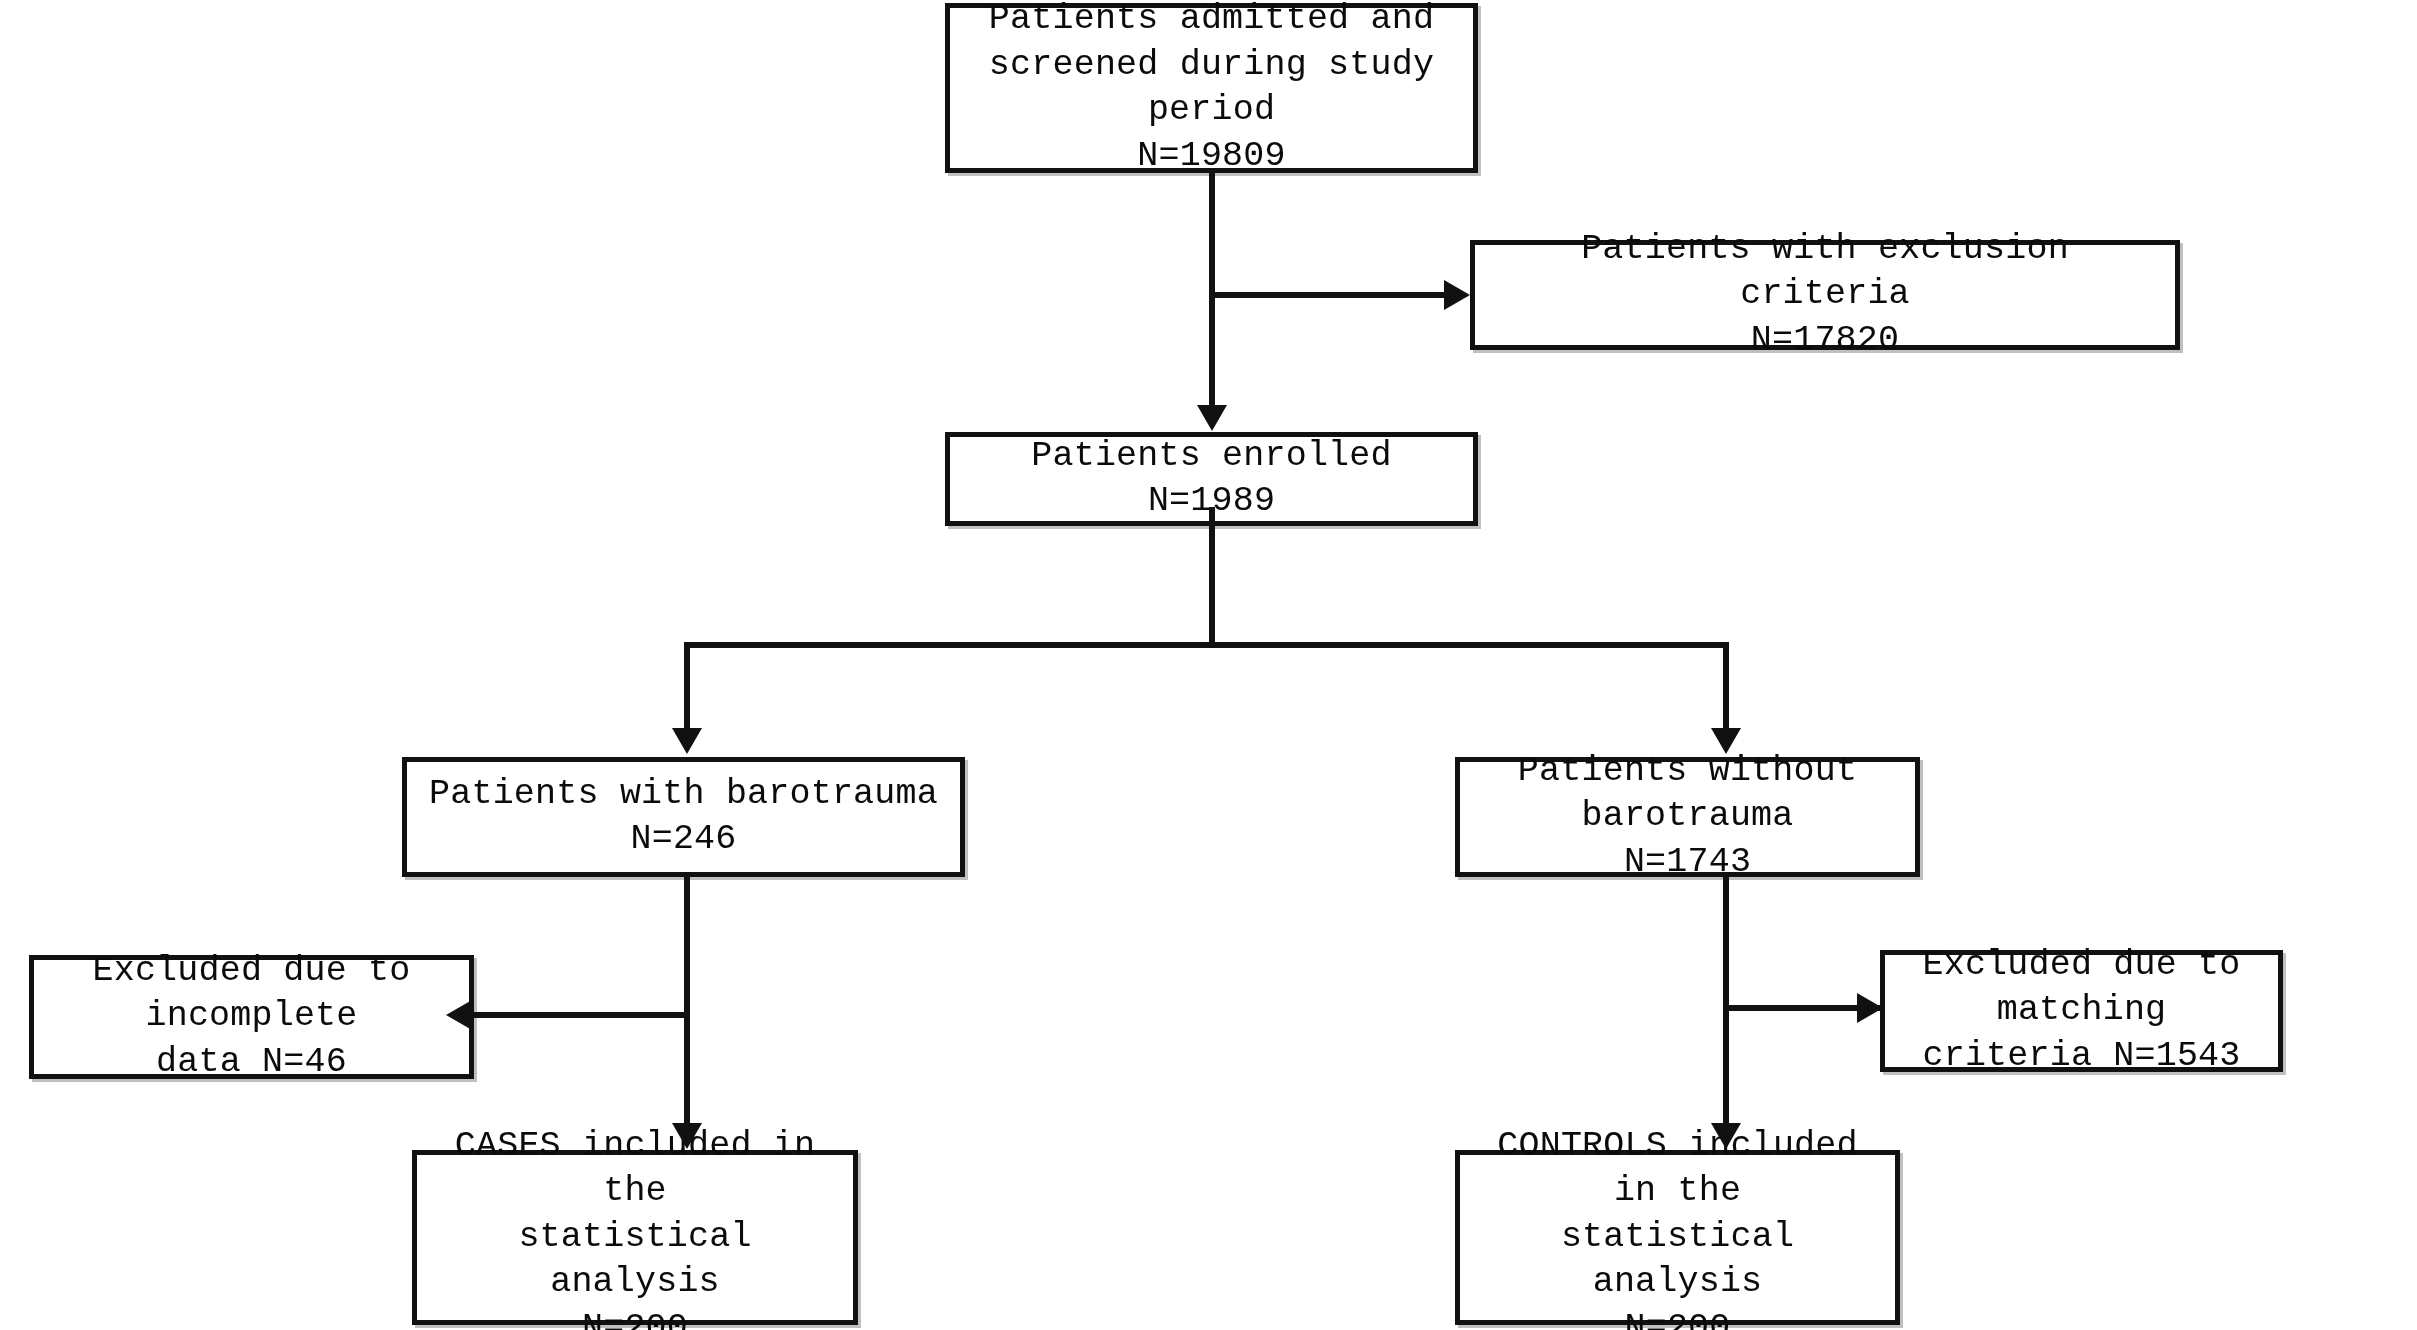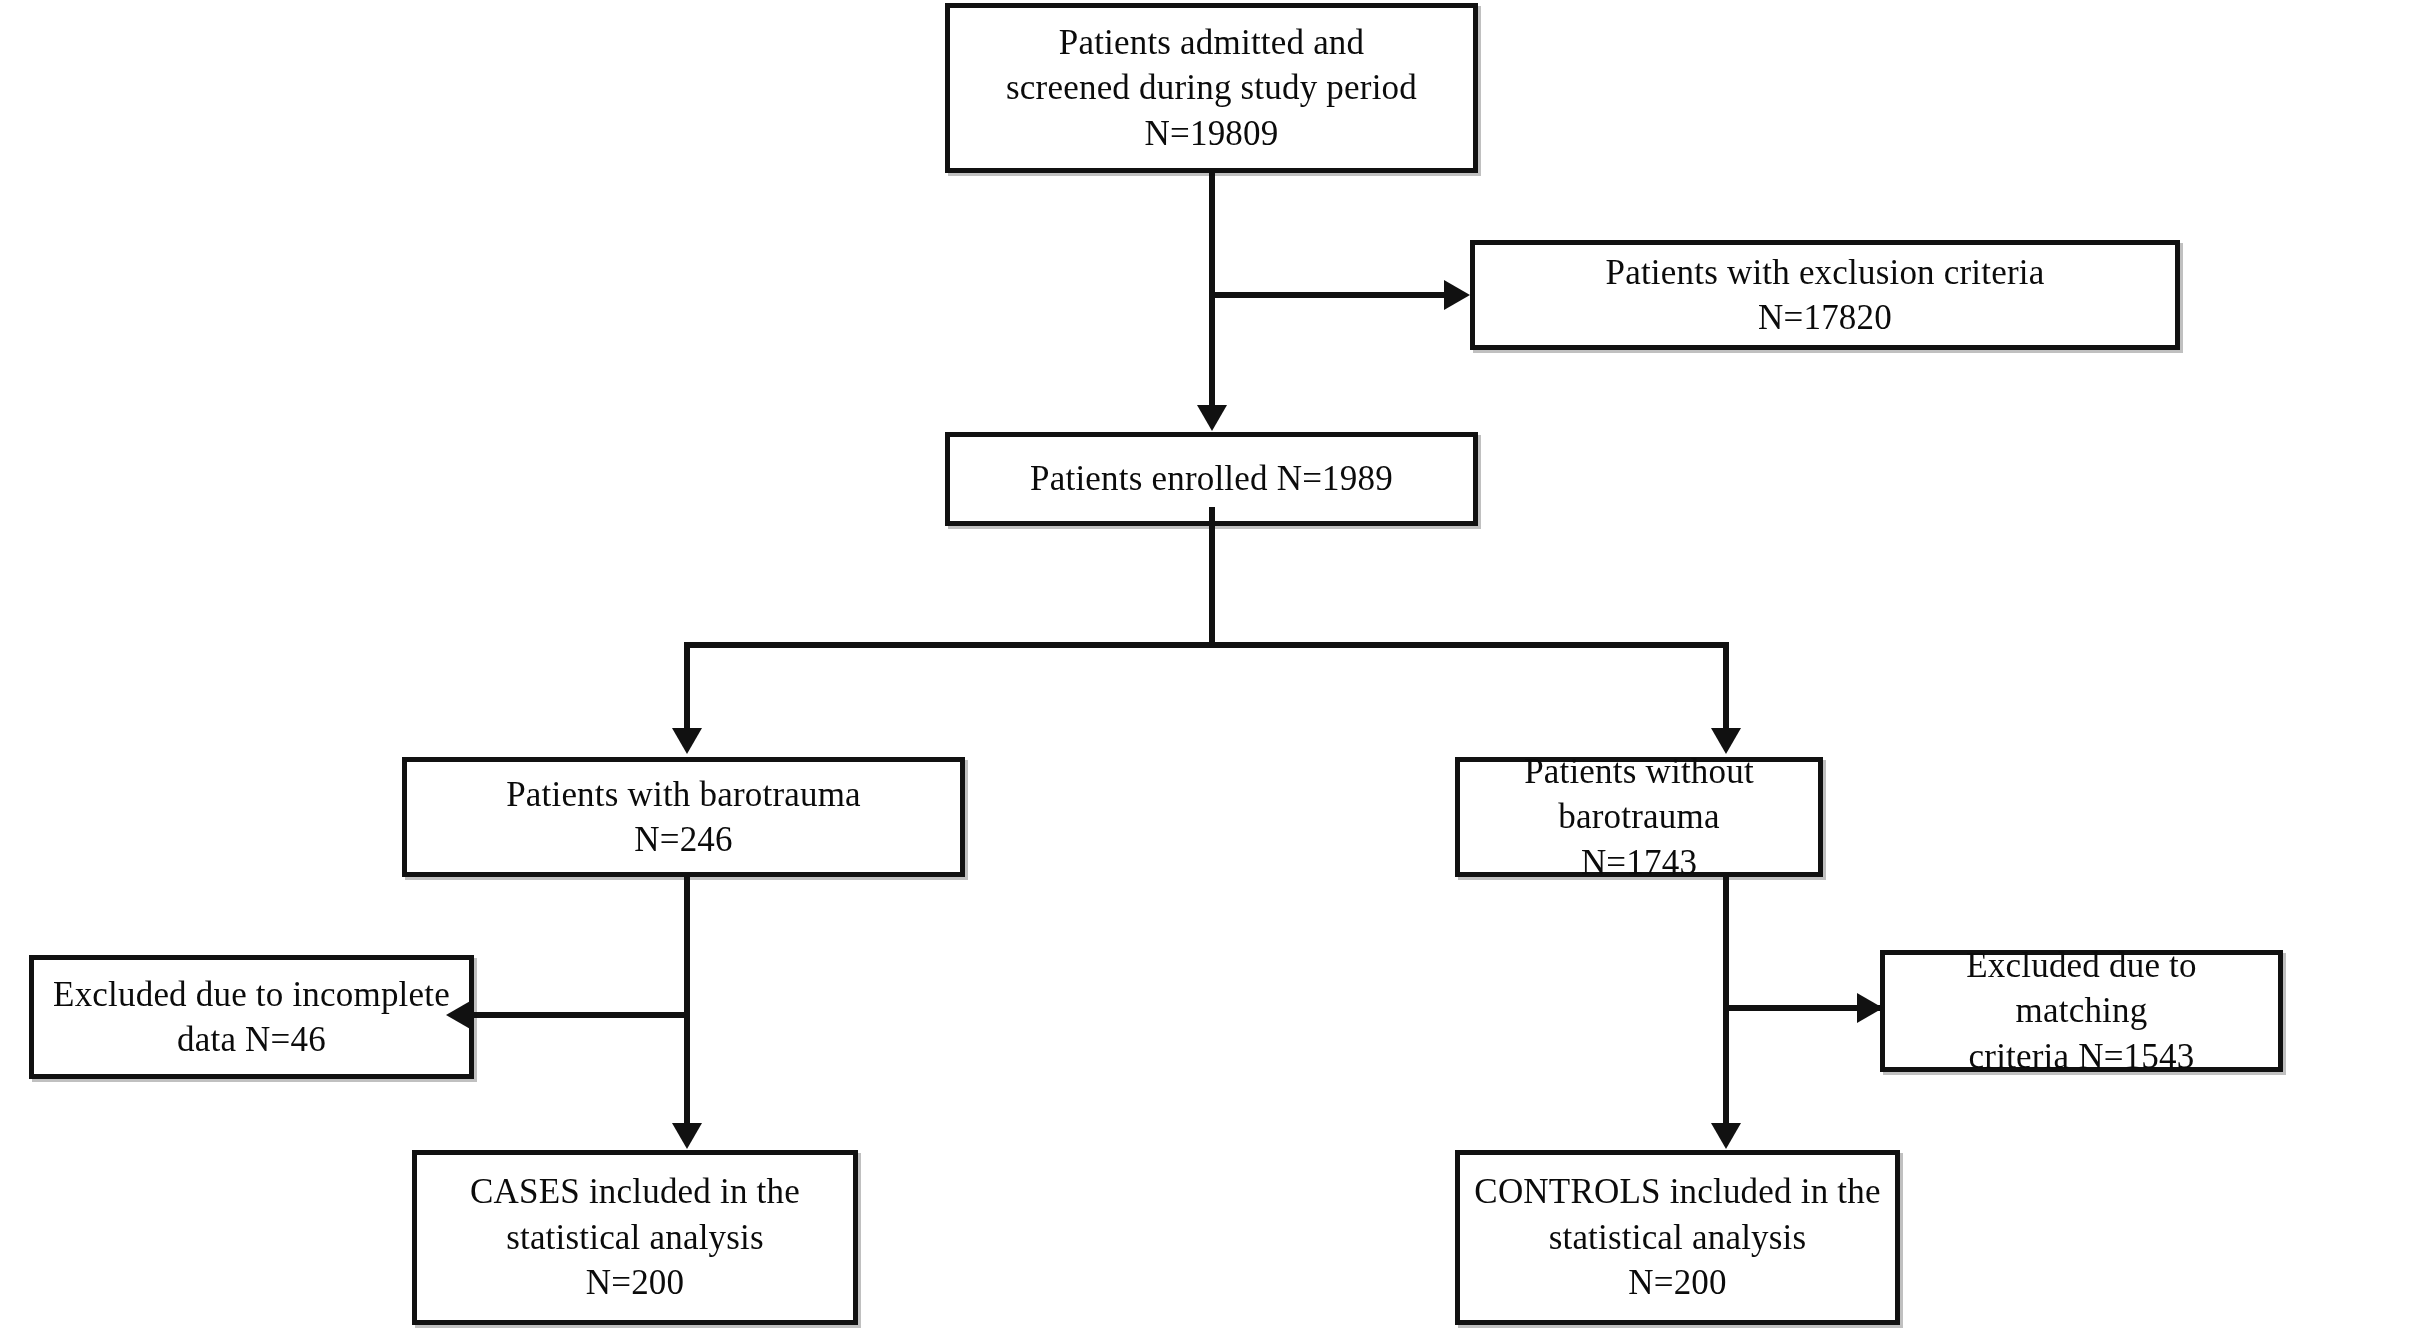--- a/index.html
+++ b/index.html
@@ -5,21 +5,21 @@
   html, body {
     margin: 0;
     padding: 0;
     background: #ffffff;
   }
   #flowchart-root {
     position: relative;
     width: 2417px;
     height: 1330px;
     background: #ffffff;
-    font-family: Liberation Serif, serif;
+    font-family: Liberation Mono, monospace;
     overflow: hidden;
   }
   .node {
     position: absolute;
     box-sizing: border-box;
     background: #ffffff;
     border: 5px solid #111111;
     display: flex;
     align-items: center;
     justify-content: center;
@@ -35,21 +35,21 @@
     padding: 0 12px;
     white-space: pre-line;
     font-weight: 400;
   }
 
   
   #node-screened   { left: 945px;  top: 3px;    width: 533px; height: 170px; }
   #node-excluded-criteria { left: 1470px; top: 240px; width: 710px; height: 110px; }
   #node-enrolled   { left: 945px;  top: 432px;  width: 533px; height: 94px; }
   #node-barotrauma { left: 402px;  top: 757px;  width: 563px; height: 120px; }
-  #node-no-barotrauma { left: 1455px; top: 757px; width: 368px; height: 120px; }
+  #node-no-barotrauma { left: 1455px; top: 757px; width: 465px; height: 120px; }
   #node-excluded-incomplete { left: 5px; top: 955px; width: 445px; height: 124px; margin-left: 24px; }
   #node-excluded-matching { left: 1880px; top: 950px; width: 403px; height: 122px; }
   #node-cases      { left: 412px;  top: 1150px; width: 446px; height: 175px; }
   #node-controls   { left: 1455px; top: 1150px; width: 445px; height: 175px; justify-content: center; }
 
   
   .conn {
     position: absolute;
     background: #111111;
   }

